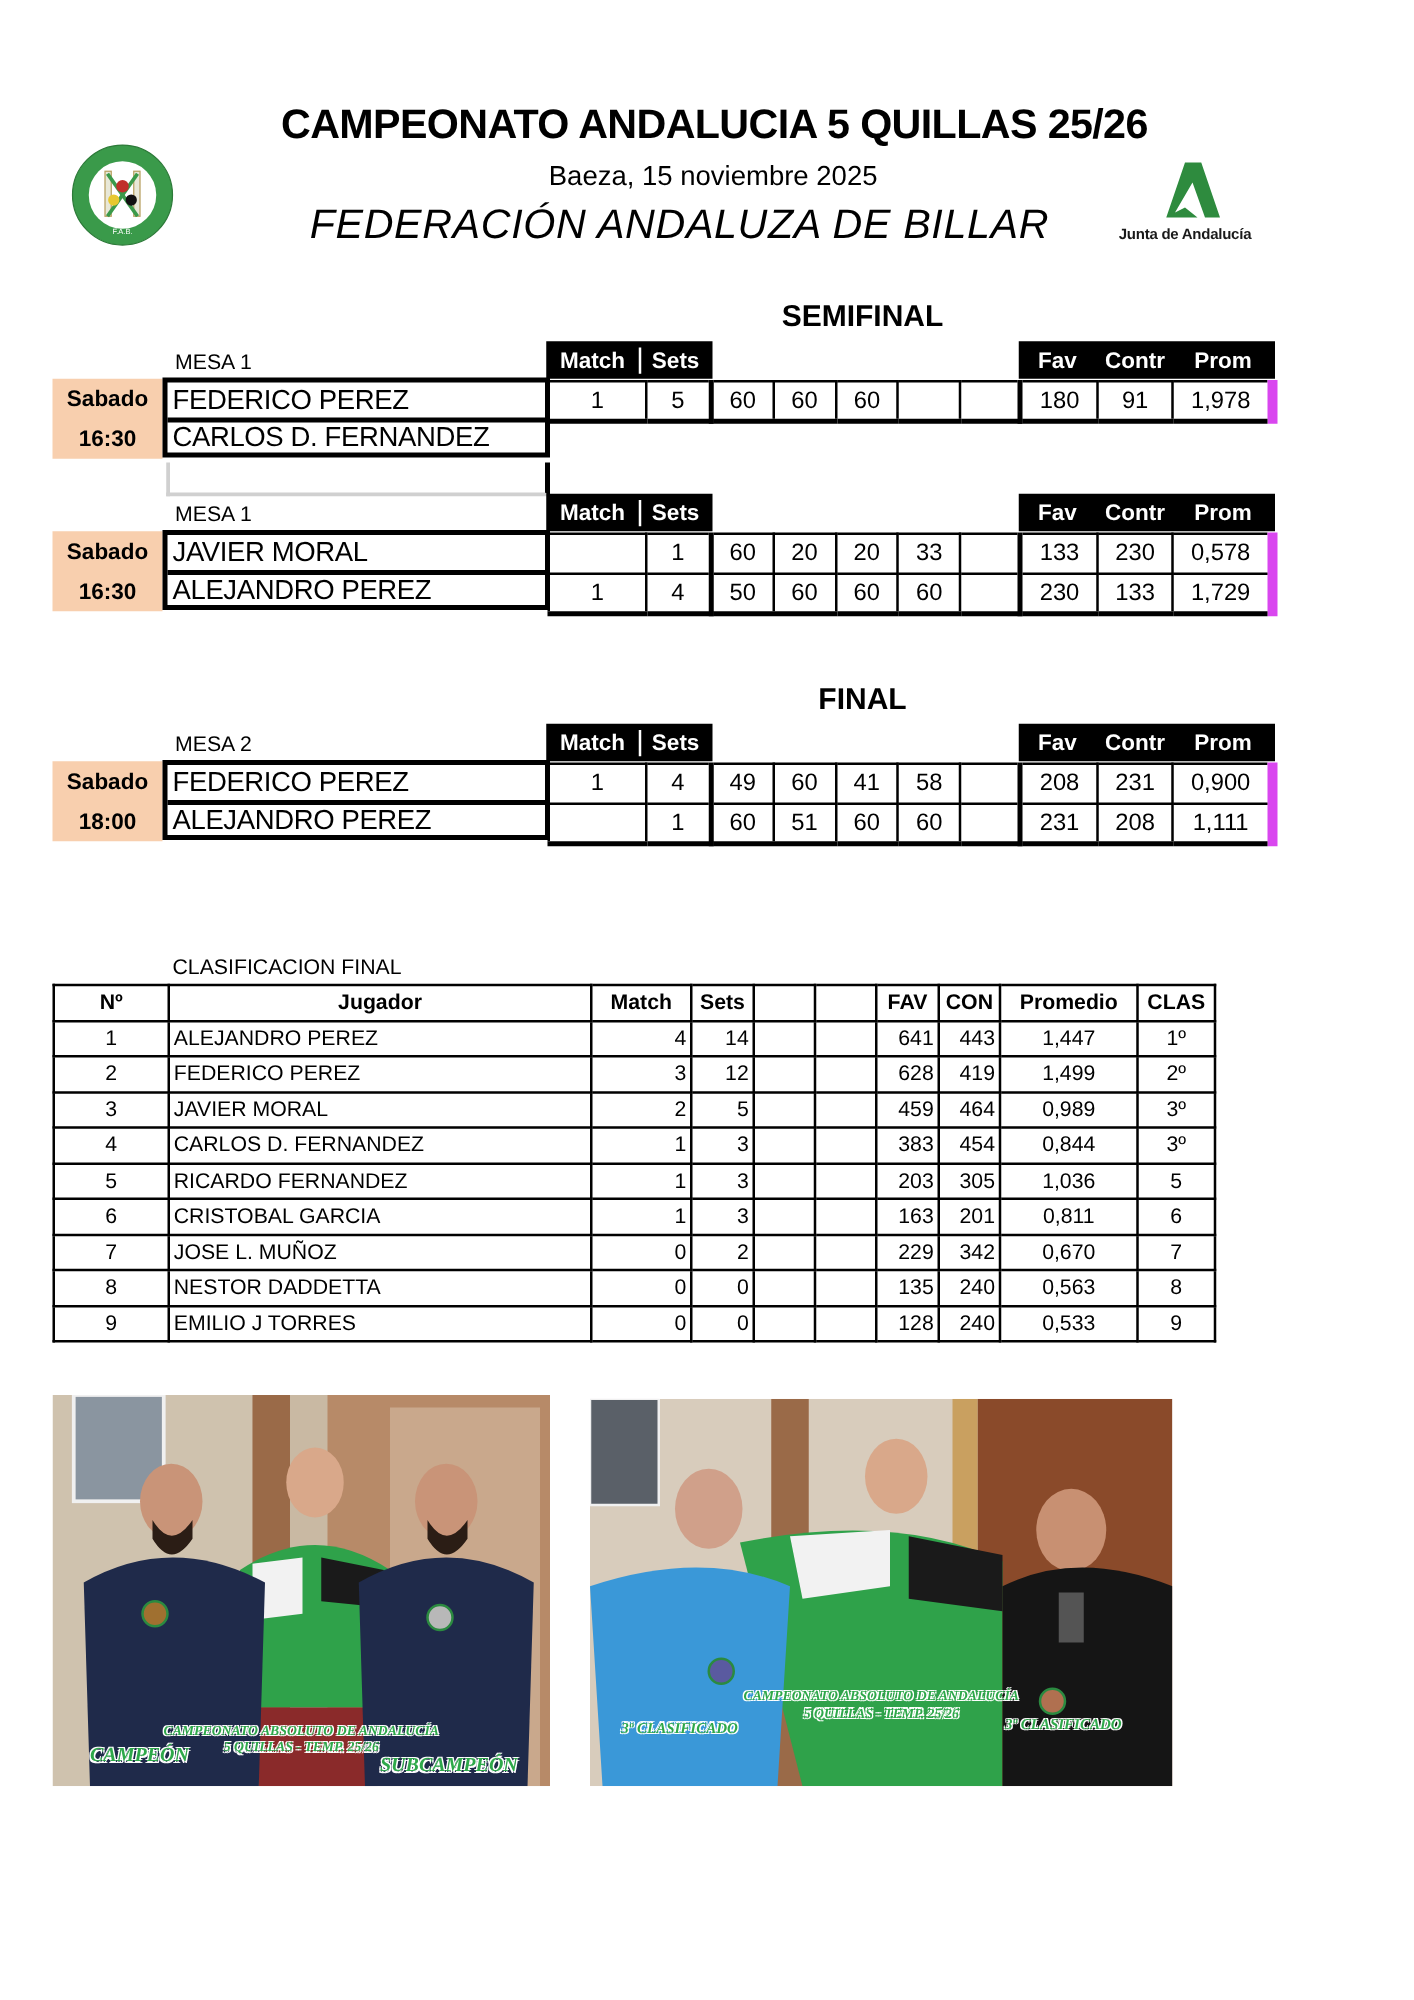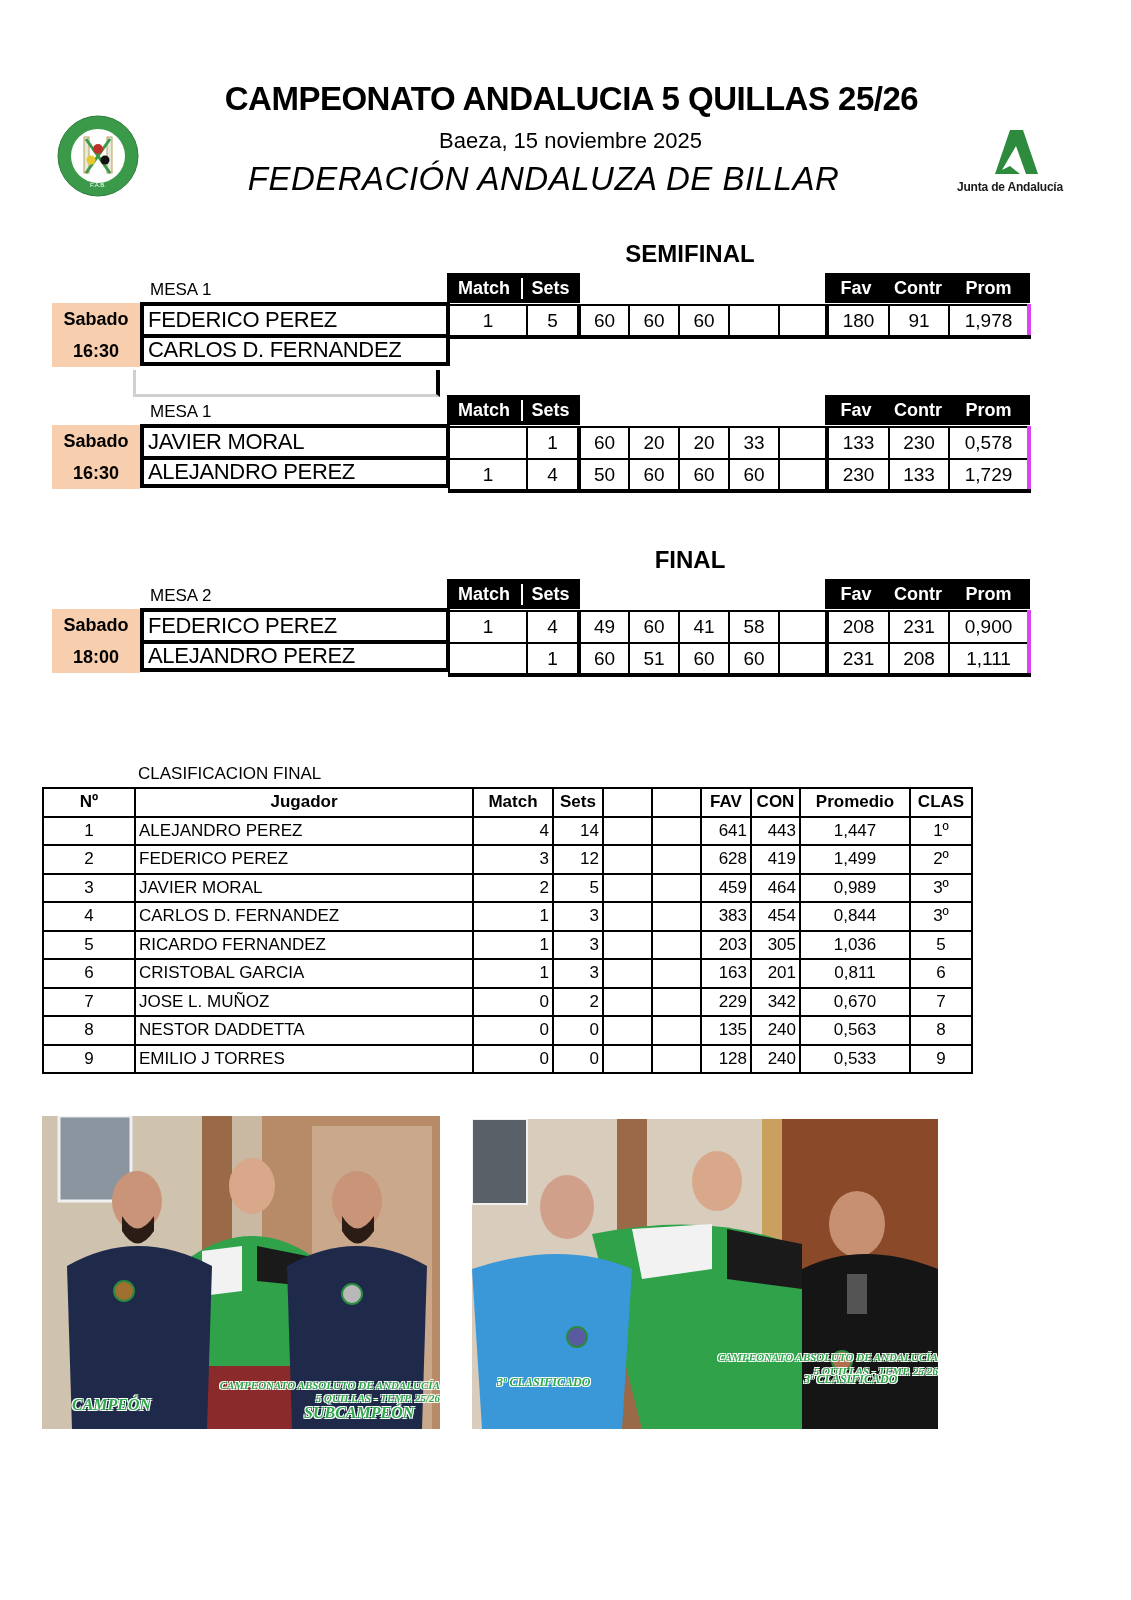--- a/index.html
+++ b/index.html
@@ -1,59 +1,59 @@
 <!DOCTYPE html>
 <html><head>
 <meta charset="utf-8">
 <style>
   * { box-sizing: border-box; margin: 0; padding: 0; }
   html, body { width: 1131px; height: 1600px; background: #ffffff; }
   body { position: relative; font-family: "Liberation Sans", "DejaVu Sans", sans-serif; color: #000; overflow: hidden; }
 
   
   .logo-fab { position: absolute; left: 57px; top: 115px; width: 82px; height: 82px; }
-  .logo-junta { position: absolute; left: 950px; top: 128px; width: 120px; height: 70px; text-align: center; }
+  .logo-junta { position: absolute; left: 888px; top: 128px; width: 120px; height: 70px; text-align: center; }
   .logo-junta .jt-label { position: absolute; left: 0; top: 52px; width: 120px; font-size: 12px; font-weight: bold; color: #1a1a1a; letter-spacing: -0.2px; }
   .title { position: absolute; left: 0; width: 1131px; text-align: center; }
   .title.main { top: 80px; font-size: 33px; font-weight: bold; letter-spacing: -0.5px; padding-left: 12px; }
   .title.sub { top: 128px; font-size: 22px; padding-left: 10px; }
   .title.org { top: 160px; font-size: 33px; font-style: italic; letter-spacing: 0.5px; left: -22px; }
 
   
   .section-title { position: absolute; font-size: 24px; font-weight: bold; text-align: center; }
 
   
-  .match-block { position: absolute; left: 52px; width: 980px; padding-left: 12px; }
+  .match-block { position: absolute; left: 42px; width: 980px; padding-left: 12px; }
   .mesa-label { position: absolute; left: 98px; font-size: 17px; }
   .hdr-black { position: absolute; background: #000; color: #fff; font-weight: bold; font-size: 18px; height: 30px; display: flex; align-items: center; }
   .hdr-black span { display: inline-block; text-align: center; }
   .day-cell { position: absolute; left: 0; width: 88px; background: #f8cfae; font-weight: bold; font-size: 18px; display: flex; flex-direction: column; }
   .day-cell div { height: 32px; display: flex; align-items: center; justify-content: center; }
   .name-box { position: absolute; left: 88px; width: 310px; border: 4px solid #000; }
   .name-row { height: 28px; font-size: 22px; padding-left: 4px; display: flex; align-items: center; letter-spacing: -0.3px; white-space: nowrap; overflow: hidden; }
   .name-row + .name-row { border-top: 4px solid #000; }
   .score-grid { position: absolute; border-collapse: collapse; }
   .score-grid td { border: 2px solid #000; text-align: center; font-size: 19px; height: 32px; padding: 0; }
   .score-grid td.thick-r { border-right: 4px solid #000; }
   .score-grid tr:last-child td { border-bottom: 4px solid #000; }
-  .score-grid td.last { border-right: 4px solid #d946ef; }
+  .score-grid td.last { border-right: 8px solid #d946ef; }
 
   
   .clas-label { position: absolute; left: 138px; top: 764px; font-size: 17px; }
   .clas-table { position: absolute; left: 42px; top: 787px; border-collapse: collapse; }
   .clas-table th, .clas-table td { border: 2px solid #000; height: 28.5px; font-size: 17px; padding: 0 3px; }
   .clas-table th { font-weight: bold; text-align: center; }
   .clas-table td.c { text-align: center; }
   .clas-table td.r { text-align: right; }
   .clas-table td.l { text-align: left; }
 
   
   .photo { position: absolute; overflow: hidden; }
   .photo svg { display: block; }
-  .caption { position: absolute; font-family: "Liberation Serif", "DejaVu Serif", serif; font-weight: bold; font-style: italic; color: #2ea84a; text-shadow: 1px 1px 0 #fff, -1px -1px 0 #fff, 1px -1px 0 #fff, -1px 1px 0 #fff; text-align: right; white-space: nowrap; }
+  .caption { position: absolute; font-family: "Liberation Serif", "DejaVu Serif", serif; font-weight: bold; font-style: italic; color: #2ea84a; text-shadow: 1px 1px 0 #fff, -1px -1px 0 #fff, 1px -1px 0 #fff, -1px 1px 0 #fff; text-align: center; white-space: nowrap; }
 </style>
 </head>
 <body>
 
 <div class="logo-fab">
   <svg width="82" height="82" viewBox="0 0 82 82">
     <circle cx="41" cy="41" r="40" fill="#3a9a4a" stroke="#2d7a39" stroke-width="1"></circle>
     <circle cx="41" cy="41" r="27" fill="#ffffff"></circle>
     <rect x="27" y="22" width="5" height="36" fill="#e8e8d8" stroke="#b8a060" stroke-width="1"></rect>
     <rect x="50" y="22" width="5" height="36" fill="#e8e8d8" stroke="#b8a060" stroke-width="1"></rect>

